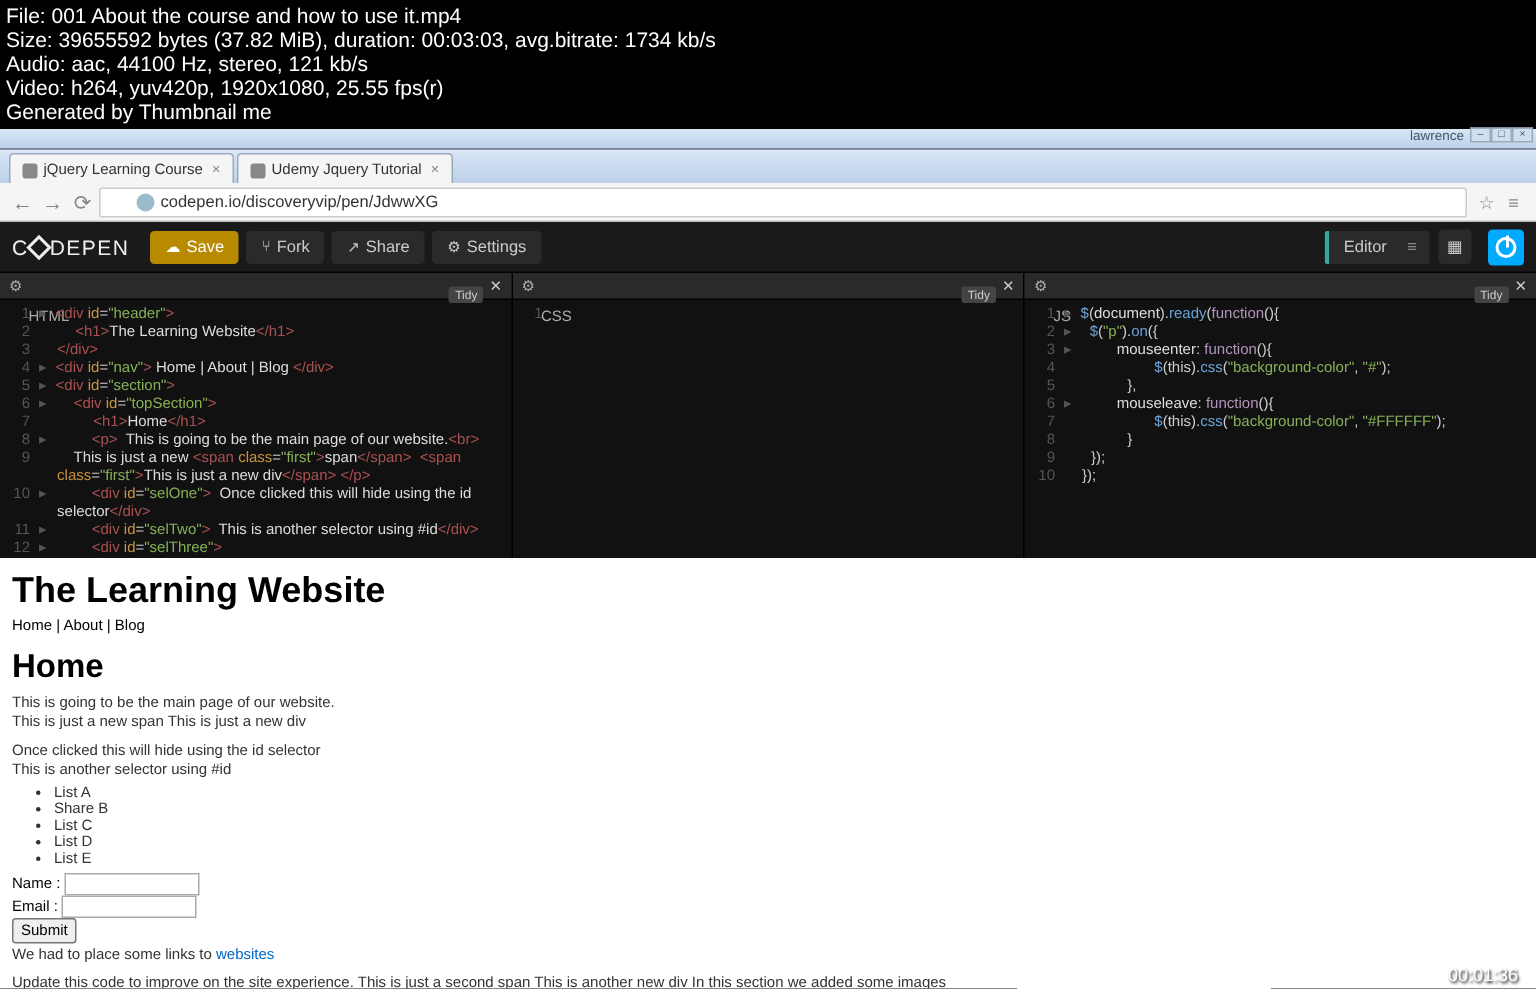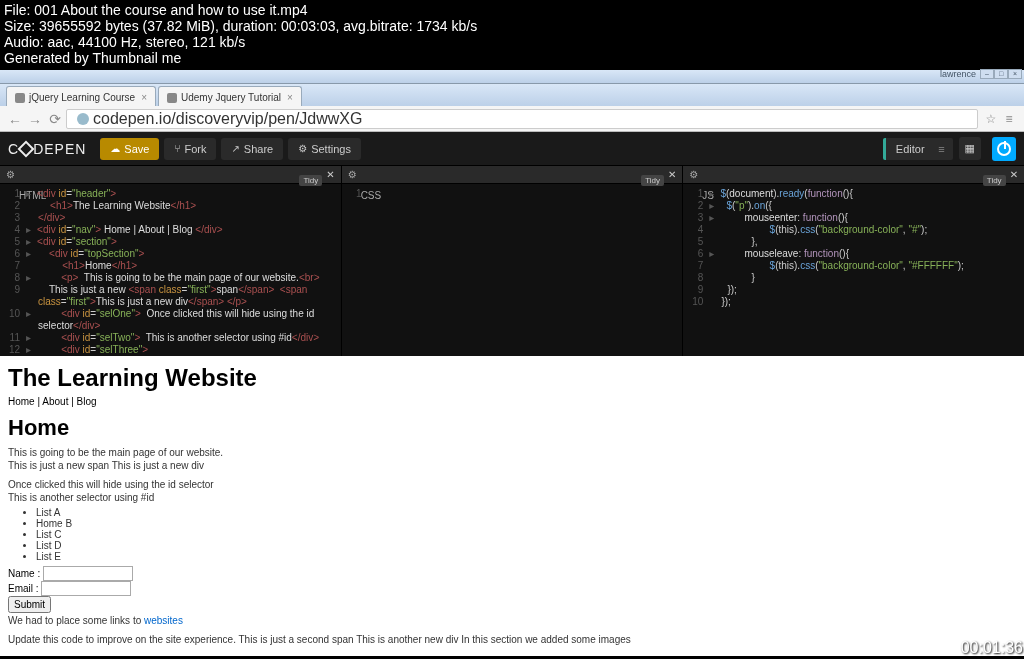--- a/index.html
+++ b/index.html
@@ -10,21 +10,21 @@
 .chrome-titlebar { height:14px; background:linear-gradient(#d9e7f7,#bcd0e8); border-bottom:1px solid #89a; position:relative; }
 .chrome-titlebar .user { position:absolute; right:48px; top:-1px; font-size:9px; color:#456; }
 .win-controls { position:absolute; right:2px; top:-1px; display:flex; }
 .win-controls span { width:14px; height:10px; background:#cfdef0; border:1px solid #9ab; font-size:7px; text-align:center; line-height:8px; color:#456; }
 .tabs-row { height:22px; background:linear-gradient(#d9e7f7,#bcd0e8); display:flex; align-items:flex-end; padding-left:6px; }
 .browser-tab { height:20px; background:#f5f5f5; border:1px solid #9ab; border-bottom:none; border-radius:3px 3px 0 0; padding:2px 8px 0 8px; font-size:10px; color:#333; margin-right:2px; display:flex; align-items:center; }
 .browser-tab .fav { width:10px; height:10px; background:#888; border-radius:2px; margin-right:4px; }
 .browser-tab .close { margin-left:6px; color:#888; font-size:10px; }
 .addr-row { height:26px; background:#f5f5f5; border-bottom:1px solid #bbb; display:flex; align-items:center; padding:0 6px; }
 .nav-btn { width:18px; height:18px; color:#888; font-size:14px; text-align:center; line-height:18px; margin-right:2px; }
-.addr-box { flex:1; height:20px; border:1px solid #ccc; border-radius:2px; background:#fff; font-size:16px; color:#333; padding:2px 10px; display:flex; align-items:center;text-align:right; }
+.addr-box { flex:1; height:20px; border:1px solid #ccc; border-radius:2px; background:#fff; font-size:11px; color:#333; padding:2px 24px; display:flex; align-items:center;text-align:right; }
 .addr-box .globe { width:12px; height:12px; background:#9bc; border-radius:50%; margin-right:4px; }
 .addr-actions { display:flex; margin-left:4px; }
 .addr-actions span { width:18px; height:18px; color:#888; font-size:12px; text-align:center; line-height:18px; }
 
 .codepen { background:#111; }
 .cp-header { height:34px; background:#1a1a1a; display:flex; align-items:center; padding:0 8px; border-bottom:1px solid #000; }
 .cp-logo { font-family:"Arial Black",sans-serif; font-size:14px; color:#eee; letter-spacing:1px; margin-right:14px; }
 .cp-logo .box { display:inline-block; border:2px solid #eee; width:12px; height:12px; transform:rotate(45deg); margin:0 1px; vertical-align:-1px; }
 .cp-btn { background:#2a2a2a; color:#ccc; font-size:11px; padding:5px 10px; border-radius:3px; margin-right:5px; display:flex; align-items:center; }
 .cp-btn.save { background:#b88a00; color:#fff; }
@@ -59,29 +59,30 @@
 .preview h1 { font-size:24px; font-weight:bold; margin:4px 0; }
 .preview .nav { font-size:10px; font-family:Arial; }
 .preview h2 { font-size:22px; margin:8px 0 6px; }
 .preview p { font-size:10px; font-family:Arial; color:#333; margin:2px 0; }
 .preview ul { margin:4px 0 4px 28px; }
 .preview li { font-size:10px; font-family:Arial; color:#333; }
 .preview .frm { font-size:10px; font-family:Arial; margin-top:4px; }
 .preview .frm input[type=text] { border:1px solid #aaa; height:15px; width:90px; font-size:10px; }
 .preview .frm button { font-size:10px; padding:1px 4px; }
 .preview a.lk { color:#06c; }
-.timestamp { position:absolute; right:1px; bottom:2px; color:#fff; font-size:16px; font-family:Arial; text-shadow:1px 1px 2px #000; }
+.timestamp { position:absolute; right:12px; bottom:2px; color:#fff; font-size:12px; font-family:Arial; text-shadow:1px 1px 2px #000; }
 </style>
 </head>
 <body>
 
 <div class="overlay-text">
   <div>File: 001 About the course and how to use it.mp4</div>
   <div>Size: 39655592 bytes (37.82 MiB), duration: 00:03:03, avg.bitrate: 1734 kb/s</div>
   <div>Audio: aac, 44100 Hz, stereo, 121 kb/s</div>
+  <div>Video: h264, yuv420p, 1920x1080, 25.55 fps(r)</div>
   <div>Generated by Thumbnail me</div>
 </div>
 
 <div class="chrome-titlebar">
   <span class="user">lawrence</span>
   <div class="win-controls">
     <span>–</span>
     <span>□</span>
     <span>×</span>
   </div>
@@ -197,21 +198,21 @@
   <div class="preview">
     <h1>The Learning Website</h1>
     <div class="nav">Home | About | Blog</div>
     <h2>Home</h2>
     <p>This is going to be the main page of our website.</p>
     <p>This is just a new span This is just a new div</p>
     <p style="margin-top:8px">Once clicked this will hide using the id selector</p>
     <p>This is another selector using #id</p>
     <ul>
       <li>List A</li>
-      <li>Home B</li>
+      <li>Share B</li>
       <li>List C</li>
       <li>List D</li>
       <li>List E</li>
     </ul>
     <div class="frm">
       <div><span>Name :</span> <input type="text" style=""></div>
       <div><span>Email :</span> <input type="text" style=""></div>
       <button>Submit</button>
     </div>
     <p><span>We had to place some links to </span><a class="lk">websites</a></p>

